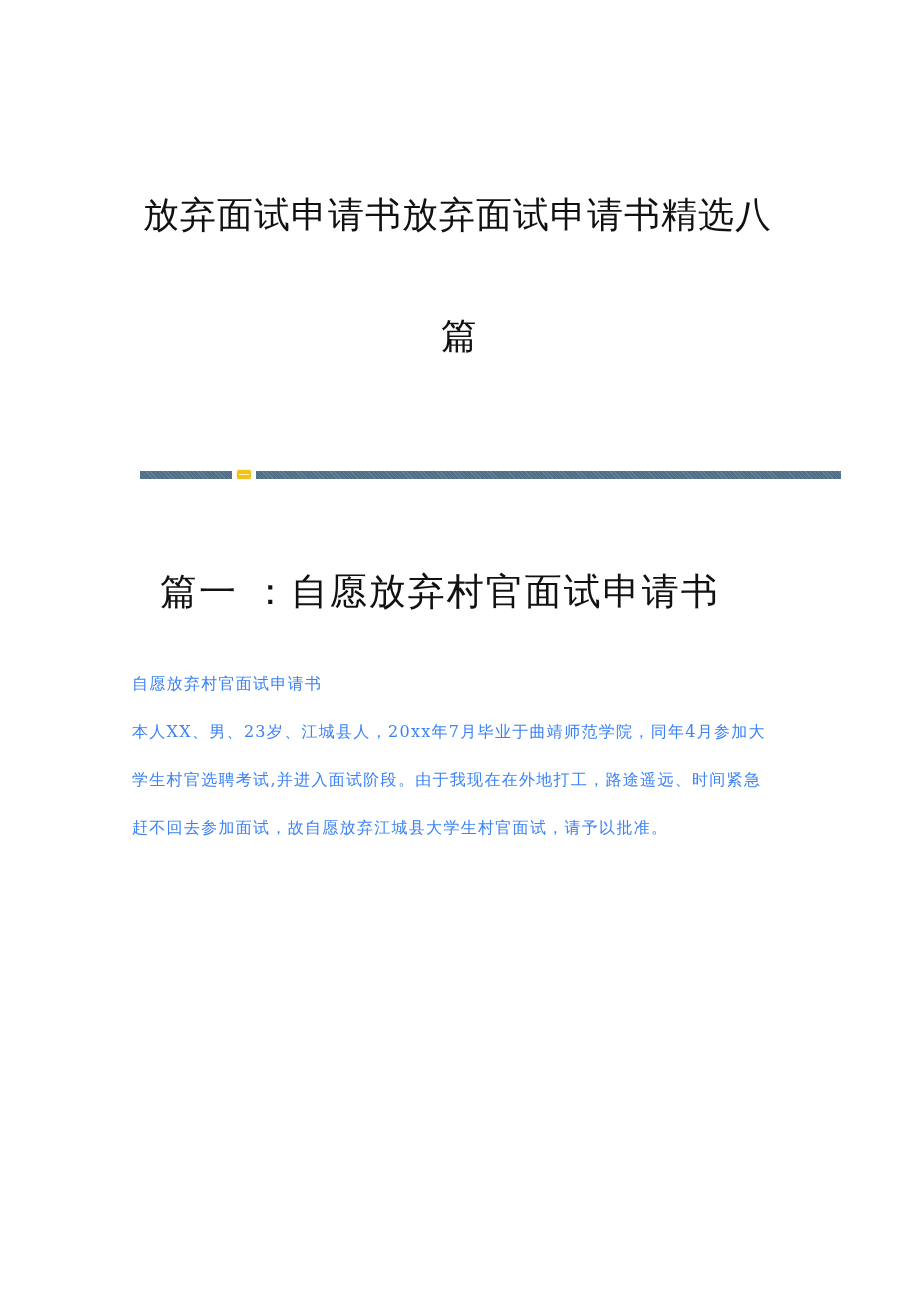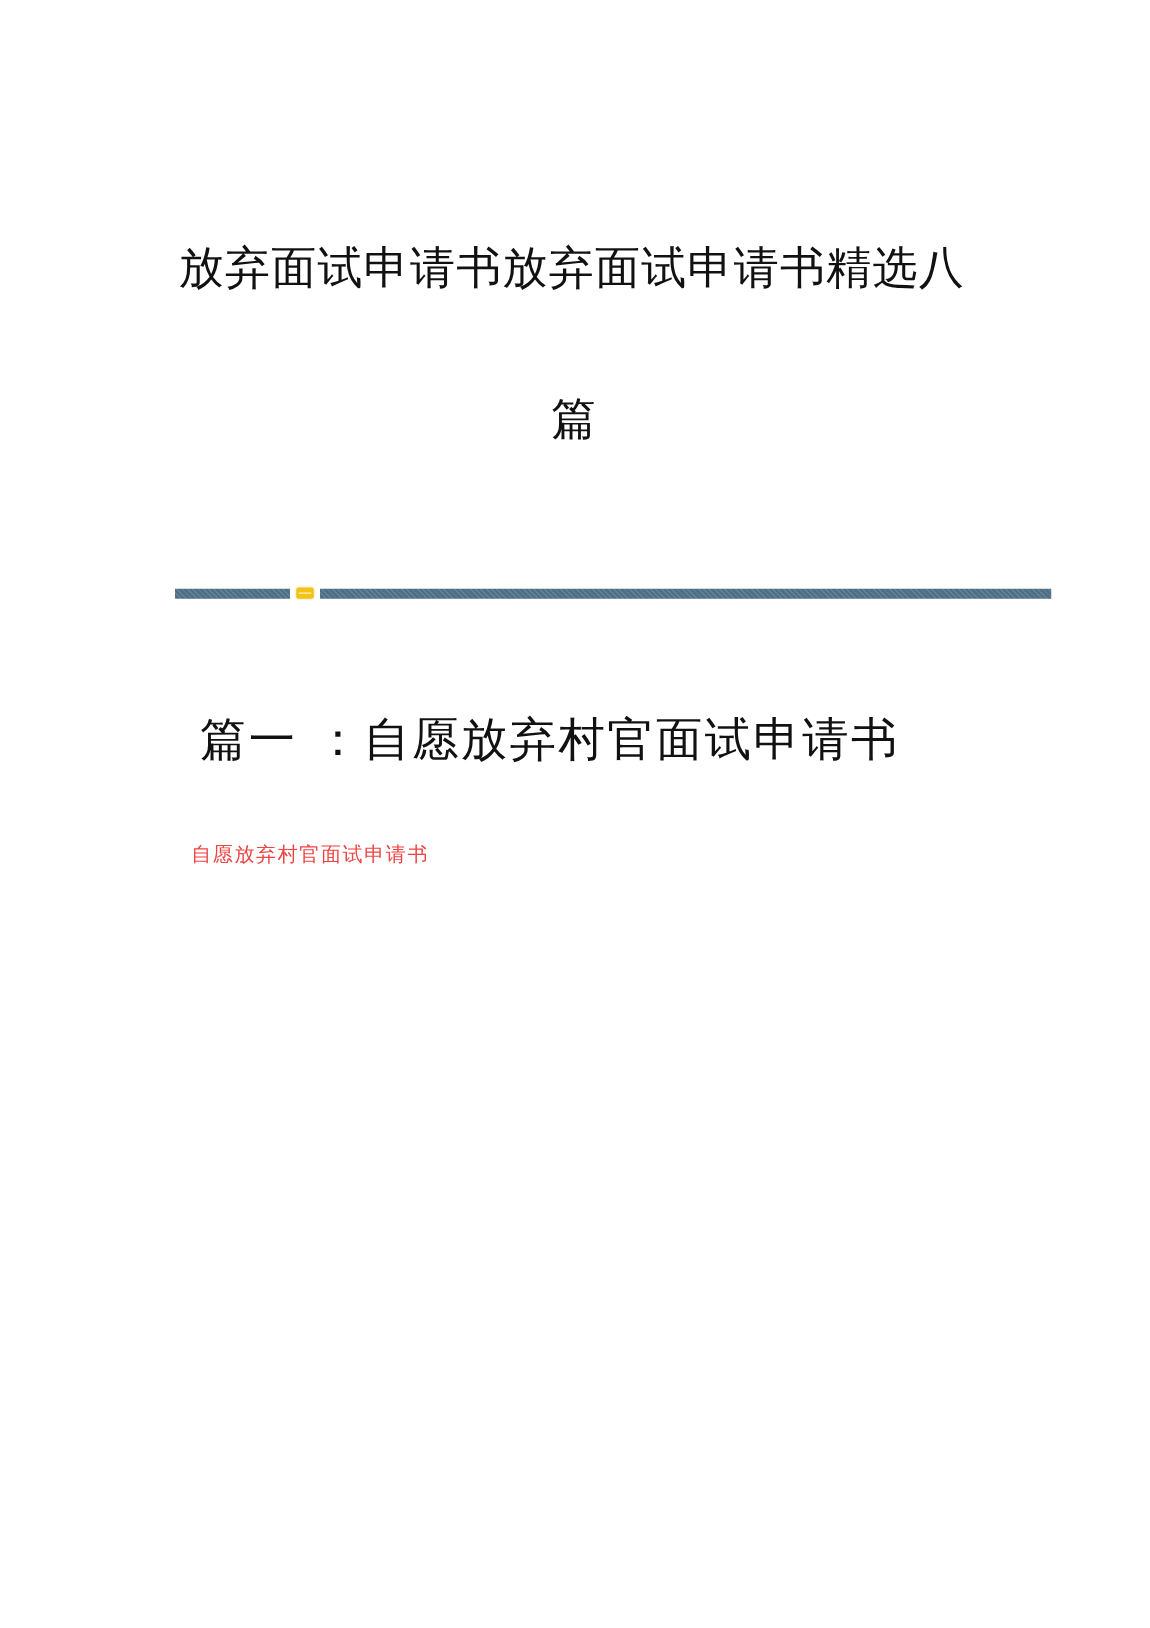--- a/index.html
+++ b/index.html
@@ -29,22 +29,22 @@
     }
     .badge::after {
       content: ""; position: absolute; left: 2px; right: 2px; top: 4px; height: 1px; background: #fff3b8;
     }
     .section-heading {
       position: absolute; left: 140px; top: 570px;
       font-family: "DejaVu Sans", "Liberation Sans", sans-serif;
       font-size: 37px; line-height: 44px; color: #111; letter-spacing: 2px; margin-left: 20px;
     }
     .body {
-      position: absolute; left: 153px; top: 672px; width: 640px;
-      font-size: 16px; line-height: 24px; color: #ef4444;
+      position: absolute; left: 132px; top: 672px; width: 640px;
+      font-size: 16px; line-height: 24px; color: #3b82f6;
     }
     .para { margin: 0 0 24px 0; letter-spacing: 1.3px; }
     .para.wrap { line-height: 48px; margin-top: -12px; margin-bottom: 12px; }
     .checkbox-glyph {
       display: inline-block; width: 13px; height: 15px; border: 1px solid #333;
       vertical-align: -2px; margin-left: 1px;
     }
   </style>
 </head>
 <body>
@@ -56,14 +56,15 @@
   <div class="divider">
     <div class="bar bar-left"></div>
     <div class="bar bar-right"></div>
   </div>
   <div class="badge"></div>
 
   <div class="section-heading">篇一 ：自愿放弃村官面试申请书</div>
 
   <div class="body">
     <p class="para">自愿放弃村官面试申请书</p>
+    <p class="para wrap">本人XX、男、23岁、江城县人，20xx年7月毕业于曲靖师范学院，同年4月参加大学生村官选聘考试,并进入面试阶段。由于我现在在外地打工，路途遥远、时间紧急赶不回去参加面试，故自愿放弃江城县大学生村官面试，请予以批准。</p>
   </div>
 </div>
 
 </body></html>

